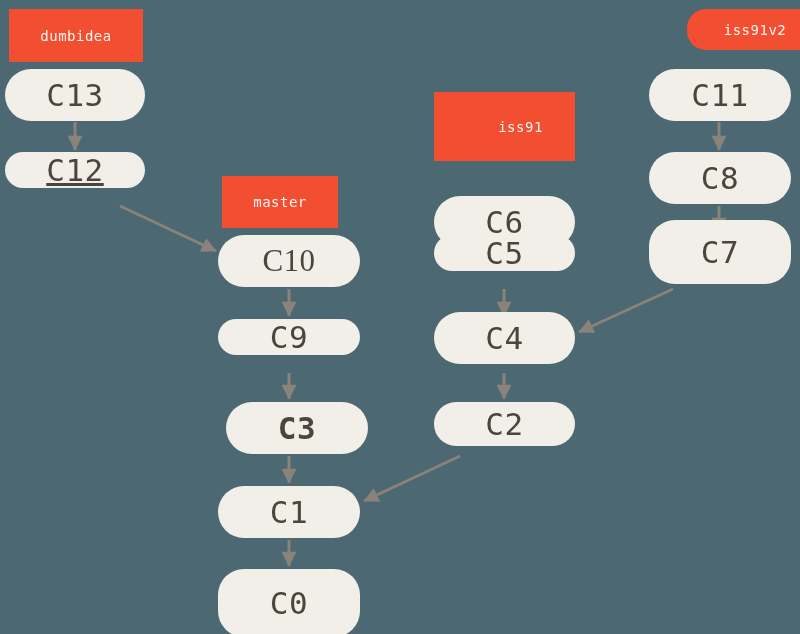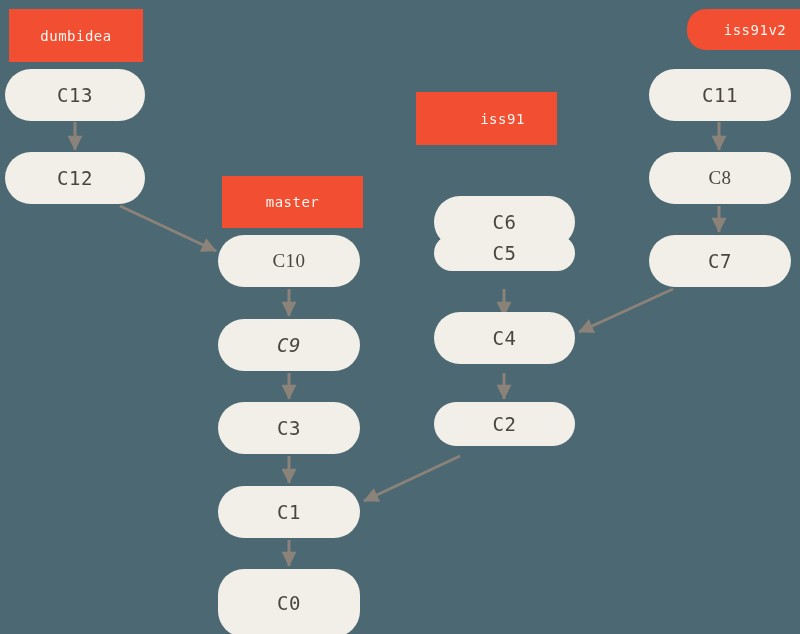--- a/index.html
+++ b/index.html
@@ -25,21 +25,21 @@
   }
   .commit {
     position: absolute;
     box-sizing: border-box;
     background: var(--node-fill, #f1efe8);
     color: var(--node-text, #4b453e);
     border-radius: 26px;
     display: flex;
     align-items: center;
     justify-content: center;
-    font-size: 19px;
+    font-size: 31px;
     letter-spacing: 0.5px;
   }
   .branch-label {
     position: absolute;
     box-sizing: border-box;
     background: var(--label-fill, #f14e32);
     color: var(--label-text, #fff6f0);
     display: flex;
     align-items: center;
     justify-content: center;
@@ -68,33 +68,33 @@
         <line x1="504" y1="373" x2="504" y2="399" stroke="#8b8279" stroke-width="3" marker-end="url(#arrowhead)"></line>
         <line x1="719" y1="122" x2="719" y2="150" stroke="#8b8279" stroke-width="3" marker-end="url(#arrowhead)"></line>
         <line x1="719" y1="206" x2="719" y2="232" stroke="#8b8279" stroke-width="3" marker-end="url(#arrowhead)"></line>
         <line x1="120" y1="206" x2="216" y2="251" stroke="#8b8279" stroke-width="3" marker-end="url(#arrowhead)"></line>
         <line x1="460" y1="456" x2="364" y2="501" stroke="#8b8279" stroke-width="3" marker-end="url(#arrowhead)"></line>
         <line x1="673" y1="289" x2="579" y2="332" stroke="#8b8279" stroke-width="3" marker-end="url(#arrowhead)"></line>
       </g>
   </svg>
   <div>
       <div class="branch-label" style="left: 9px; top: 9px; width: 134px; height: 53px;">dumbidea</div>
-      <div class="branch-label" style="left: 222px; top: 176px; width: 141px; height: 52px;">master</div>
-      <div class="branch-label" style="left: 416px; top: 92px; width: 141px; height: 53px; padding-left: 32px;">iss91</div>
+      <div class="branch-label" style="left: 222px; top: 176px; width: 116px; height: 52px;">master</div>
+      <div class="branch-label" style="left: 434px; top: 92px; width: 141px; height: 69px; padding-left: 32px;">iss91</div>
       <div class="branch-label" style="left: 687px; top: 9px; width: 136px; height: 41px; border-radius: 19px;">iss91v2</div>
     </div>
   <div>
       <div class="commit" style="left: 5px; top: 69px; width: 140px; height: 52px; border-radius: 26px;">C13</div>
-      <div class="commit" style="left: 5px; top: 152px; width: 140px; height: 52px; border-radius: 26px;">C12</div>
+      <div class="commit" style="left: 5px; top: 152px; width: 140px; height: 36px; border-radius: 26px; text-decoration: underline;">C12</div>
       <div class="commit" style="left: 218px; top: 235px; width: 142px; height: 52px; border-radius: 26px; font-family: Liberation Serif, serif;">C10</div>
-      <div class="commit" style="left: 218px; top: 319px; width: 142px; height: 52px; border-radius: 26px; font-style: italic;">C9</div>
-      <div class="commit" style="left: 218px; top: 402px; width: 142px; height: 52px; border-radius: 26px;">C3</div>
+      <div class="commit" style="left: 218px; top: 319px; width: 142px; height: 36px; border-radius: 26px;">C9</div>
+      <div class="commit" style="left: 226px; top: 402px; width: 142px; height: 52px; border-radius: 26px; font-weight: bold;">C3</div>
       <div class="commit" style="left: 218px; top: 486px; width: 142px; height: 52px; border-radius: 26px; text-align: right;">C1</div>
       <div class="commit" style="left: 218px; top: 569px; width: 142px; height: 68px; border-radius: 26px;">C0</div>
       <div class="commit" style="left: 434px; top: 152px; width: 141px; height: 52px; border-radius: 26px; margin-top: 44px;">C6</div>
       <div class="commit" style="left: 434px; top: 235px; width: 141px; height: 36px; border-radius: 26px;">C5</div>
       <div class="commit" style="left: 434px; top: 312px; width: 141px; height: 52px; border-radius: 26px;">C4</div>
       <div class="commit" style="left: 434px; top: 402px; width: 141px; height: 44px; border-radius: 26px;">C2</div>
       <div class="commit" style="left: 649px; top: 69px; width: 142px; height: 52px; border-radius: 26px;">C11</div>
-      <div class="commit" style="left: 649px; top: 152px; width: 142px; height: 52px; border-radius: 26px; font-family: Liberation Serif, serif;">C8</div>
-      <div class="commit" style="left: 649px; top: 235px; width: 142px; height: 52px; border-radius: 26px;">C7</div>
+      <div class="commit" style="left: 649px; top: 152px; width: 142px; height: 52px; border-radius: 26px;">C8</div>
+      <div class="commit" style="left: 649px; top: 220px; width: 142px; height: 64px; border-radius: 26px;">C7</div>
     </div>
 </div>
 
 </body></html>

